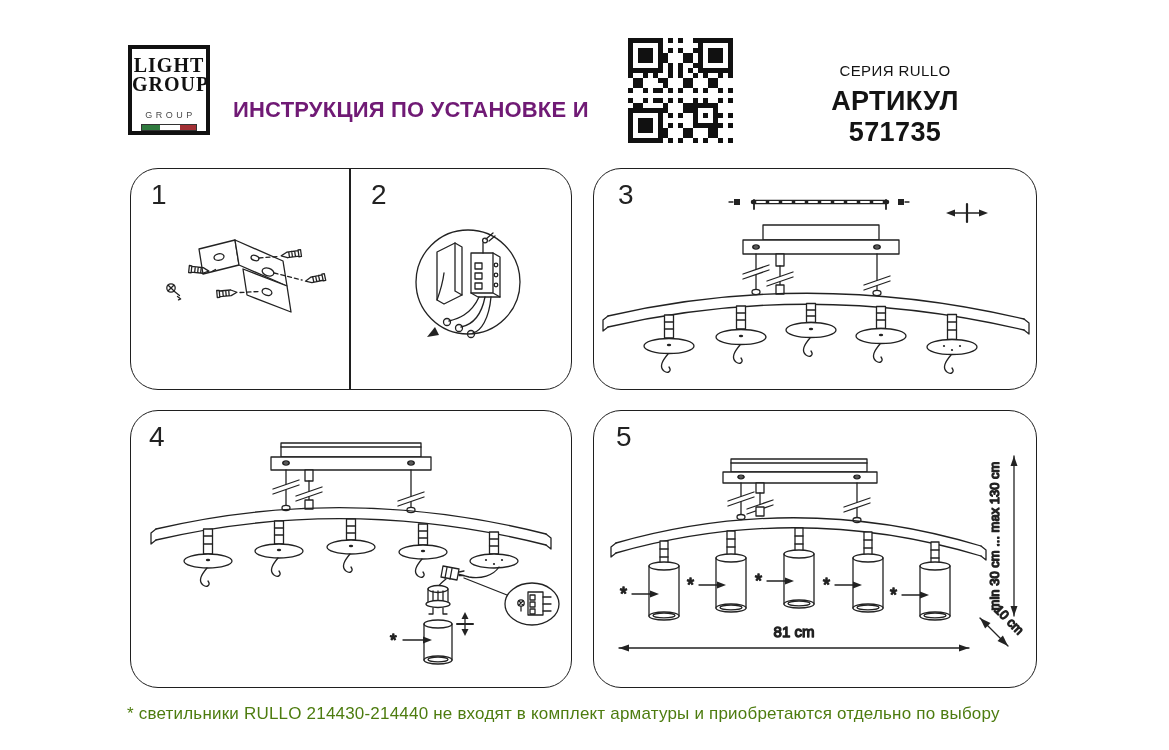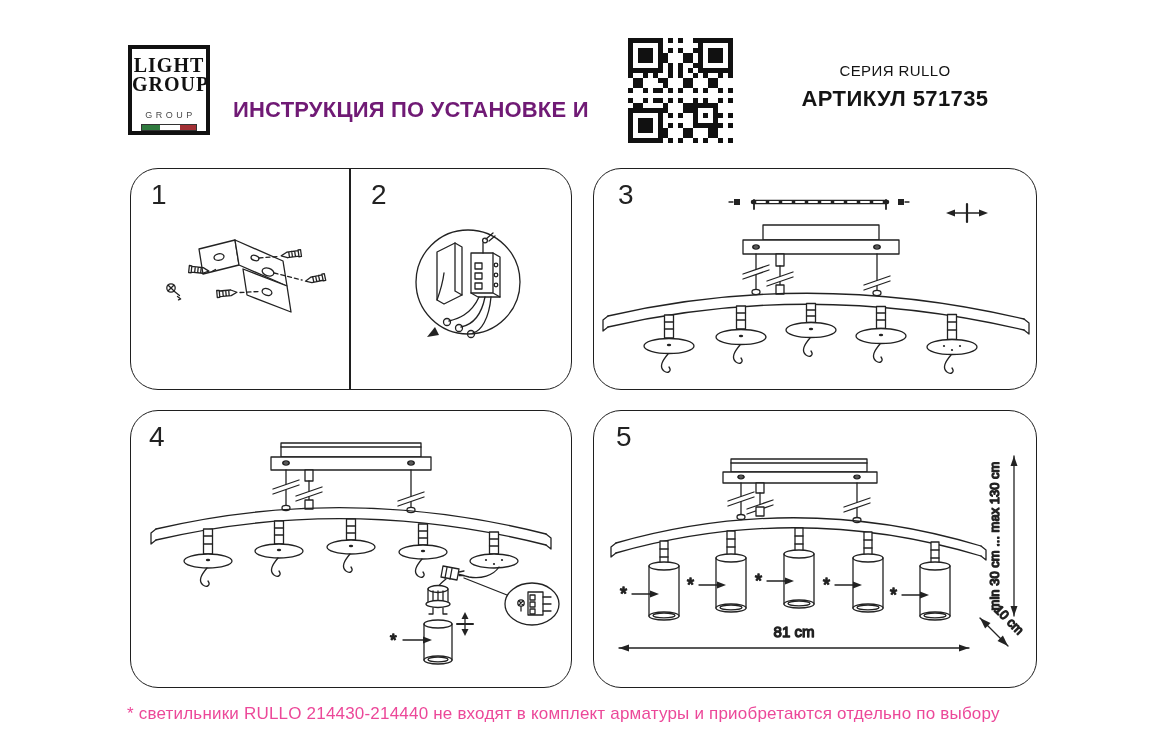--- a/index.html
+++ b/index.html
@@ -21,33 +21,33 @@
   .flag-seg.g { width:34%; }
   .flag-seg.w { width:37%; background:#fff; }
   .flag-seg.r { width:29%; }
   .main-title {
     position:absolute; left:233px; top:56px; width:400px;
     font-size:22px; font-weight:bold; line-height:28px; color:#701a75; letter-spacing:0.2px;margin-top:40px;
   }
   .qr-wrap { position:absolute; left:628px; top:38px; width:105px; height:105px; }
   .right-head { position:absolute; left:795px; top:62px; width:200px; text-align:center; }
   .series { font-size:15px; font-weight:normal; letter-spacing:0.4px; color:#141414; }
-  .article { font-size:22px; font-weight:bold; letter-spacing:0.4px; color:#141414; margin-top:7px; }
+  .article { font-size:27px; font-weight:bold; letter-spacing:0.4px; color:#141414; margin-top:7px; }
   
   .panel { position:absolute; border:1.6px solid #1f1f1f; border-radius:28px; background:#fff; }
   #panel-12 { left:130px; top:168px; width:442px; height:222px; }
   #panel-3  { left:593px; top:168px; width:444px; height:222px; }
   #panel-4  { left:130px; top:410px; width:442px; height:278px; }
   #panel-5  { left:593px; top:410px; width:444px; height:278px; }
   .divider { position:absolute; left:218px; top:0; bottom:0; width:1.6px; background:#1f1f1f; }
   .step-num { position:absolute; font-size:28px; color:#222; }
   .diag { position:absolute; left:0; top:0; }
   svg text { font-family:"Liberation Sans", sans-serif; fill:#1f1f1f; }
   
-  .footnote { position:absolute; left:127px; top:704px; font-size:17px; letter-spacing:0.2px; color:#ec4899; }
+  .footnote { position:absolute; left:127px; top:704px; font-size:17px; letter-spacing:0.2px; color:#4d7c0f; }
 </style>
 </head>
 <body>
 
 <div class="logo-box">
   <div class="logo-word">LIGHT</div>
   <div class="logo-word">GROUP</div>
   <div class="logo-group">GROUP</div>
   <div class="logo-flag">
     <span class="flag-seg g" style="background-color: rgb(47, 122, 62);"></span>

